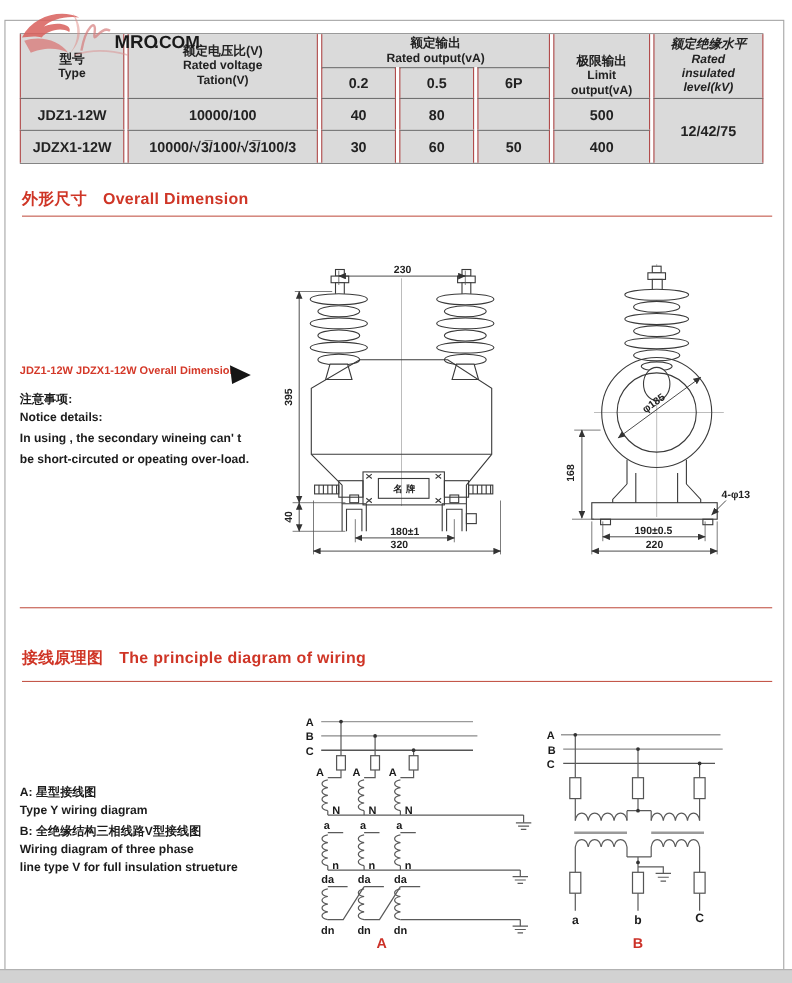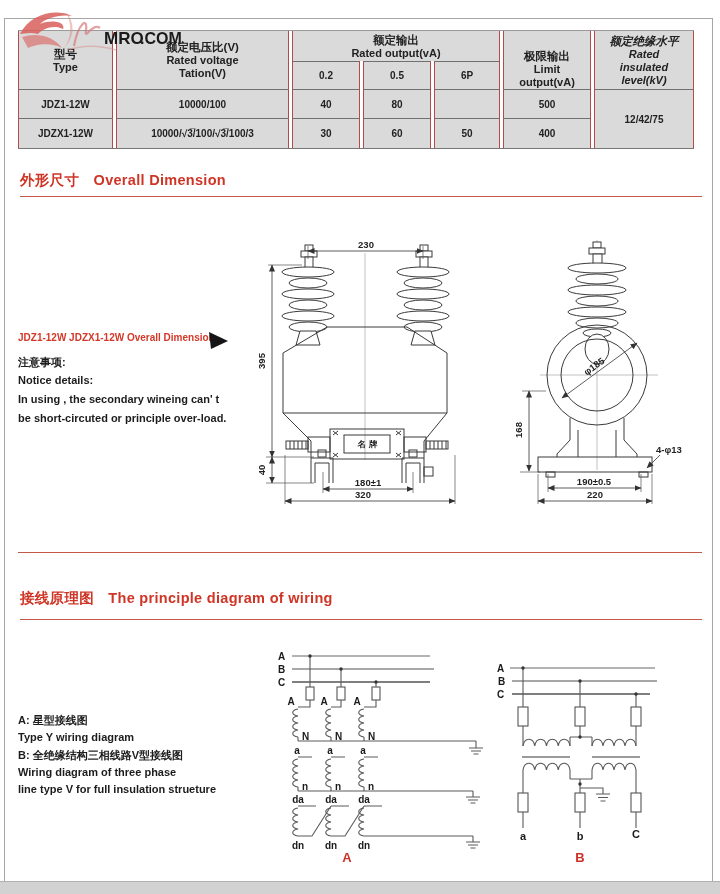--- a/index.html
+++ b/index.html
@@ -12,21 +12,21 @@
   
   .spec{left:18px;top:30px;width:676px;display:grid;
         grid-template-columns:95px 173px 68px 68px 66px 88px 100px;
         grid-template-rows:30px 28px 29px 30px;column-gap:3px;
         border-top:1px solid #9a9a9a;border-bottom:1px solid #777;}
   .cell{background:#dadada;border-left:1px solid #b24b4b;border-right:1px solid #b24b4b;
         display:flex;flex-direction:column;align-items:center;justify-content:center;
         font-weight:bold;color:#222;text-align:center;}
   .zh{font-size:11.5px;line-height:14px;}
   .en{font-size:11px;line-height:13px;}
-  .val{font-size:10px;}
+  .val{font-size:13px;}
   .ht{border-top:1px solid #707070;}
   .c-type{grid-area:1/1/3/2;} .c-volt{grid-area:1/2/3/3;}
   .c-out{grid-area:1/3/2/6;}
   .c-a02{grid-area:2/3/3/4;} .c-a05{grid-area:2/4/3/5;} .c-a6p{grid-area:2/5/3/6;}
   .c-lim{grid-area:1/6/3/7;justify-content:flex-end;} .c-ins{grid-area:1/7/3/8;font-style:italic;}
   .c-insval{grid-area:3/7/5/8;}
 
   .sec-title{font-size:14.5px;font-weight:bold;color:#cf3526;letter-spacing:.3px;}
   .sec-title .sp{margin-left:10px;}
   .rule{height:1px;background:#c4574a;}
@@ -118,21 +118,21 @@
   <span>外形尺寸</span>
   <span class="sp">Overall Dimension</span>
 </div>
 <div class="abs rule" style="left:20px;top:196px;width:682px"></div>
 
 <div class="abs sub-red" style="left:18px;top:332px">JDZ1-12W  JDZX1-12W Overall Dimension</div>
 <div class="abs note" style="left:18px;top:355px;width:240px">
   <div>注意事项:</div>
   <div>Notice details:</div>
   <div>In using , the secondary wineing can' t</div>
-  <div>be short-circuted or principle over-load.</div>
+  <div>be short-circuted or opeating over-load.</div>
 </div>
 
 <svg class="abs" style="left:0;top:228px" width="720" height="300" viewBox="0 228 720 300">
   <defs>
     <marker id="arw" markerWidth="8" markerHeight="8" refX="6.5" refY="3" orient="auto-start-reverse" markerUnits="userSpaceOnUse">
       <path d="M0,0 L7,3 L0,6 Z" fill="#333"></path>
     </marker>
   </defs>
 
   <polygon points="209,332 228,341 211,349" fill="#151515"></polygon>

